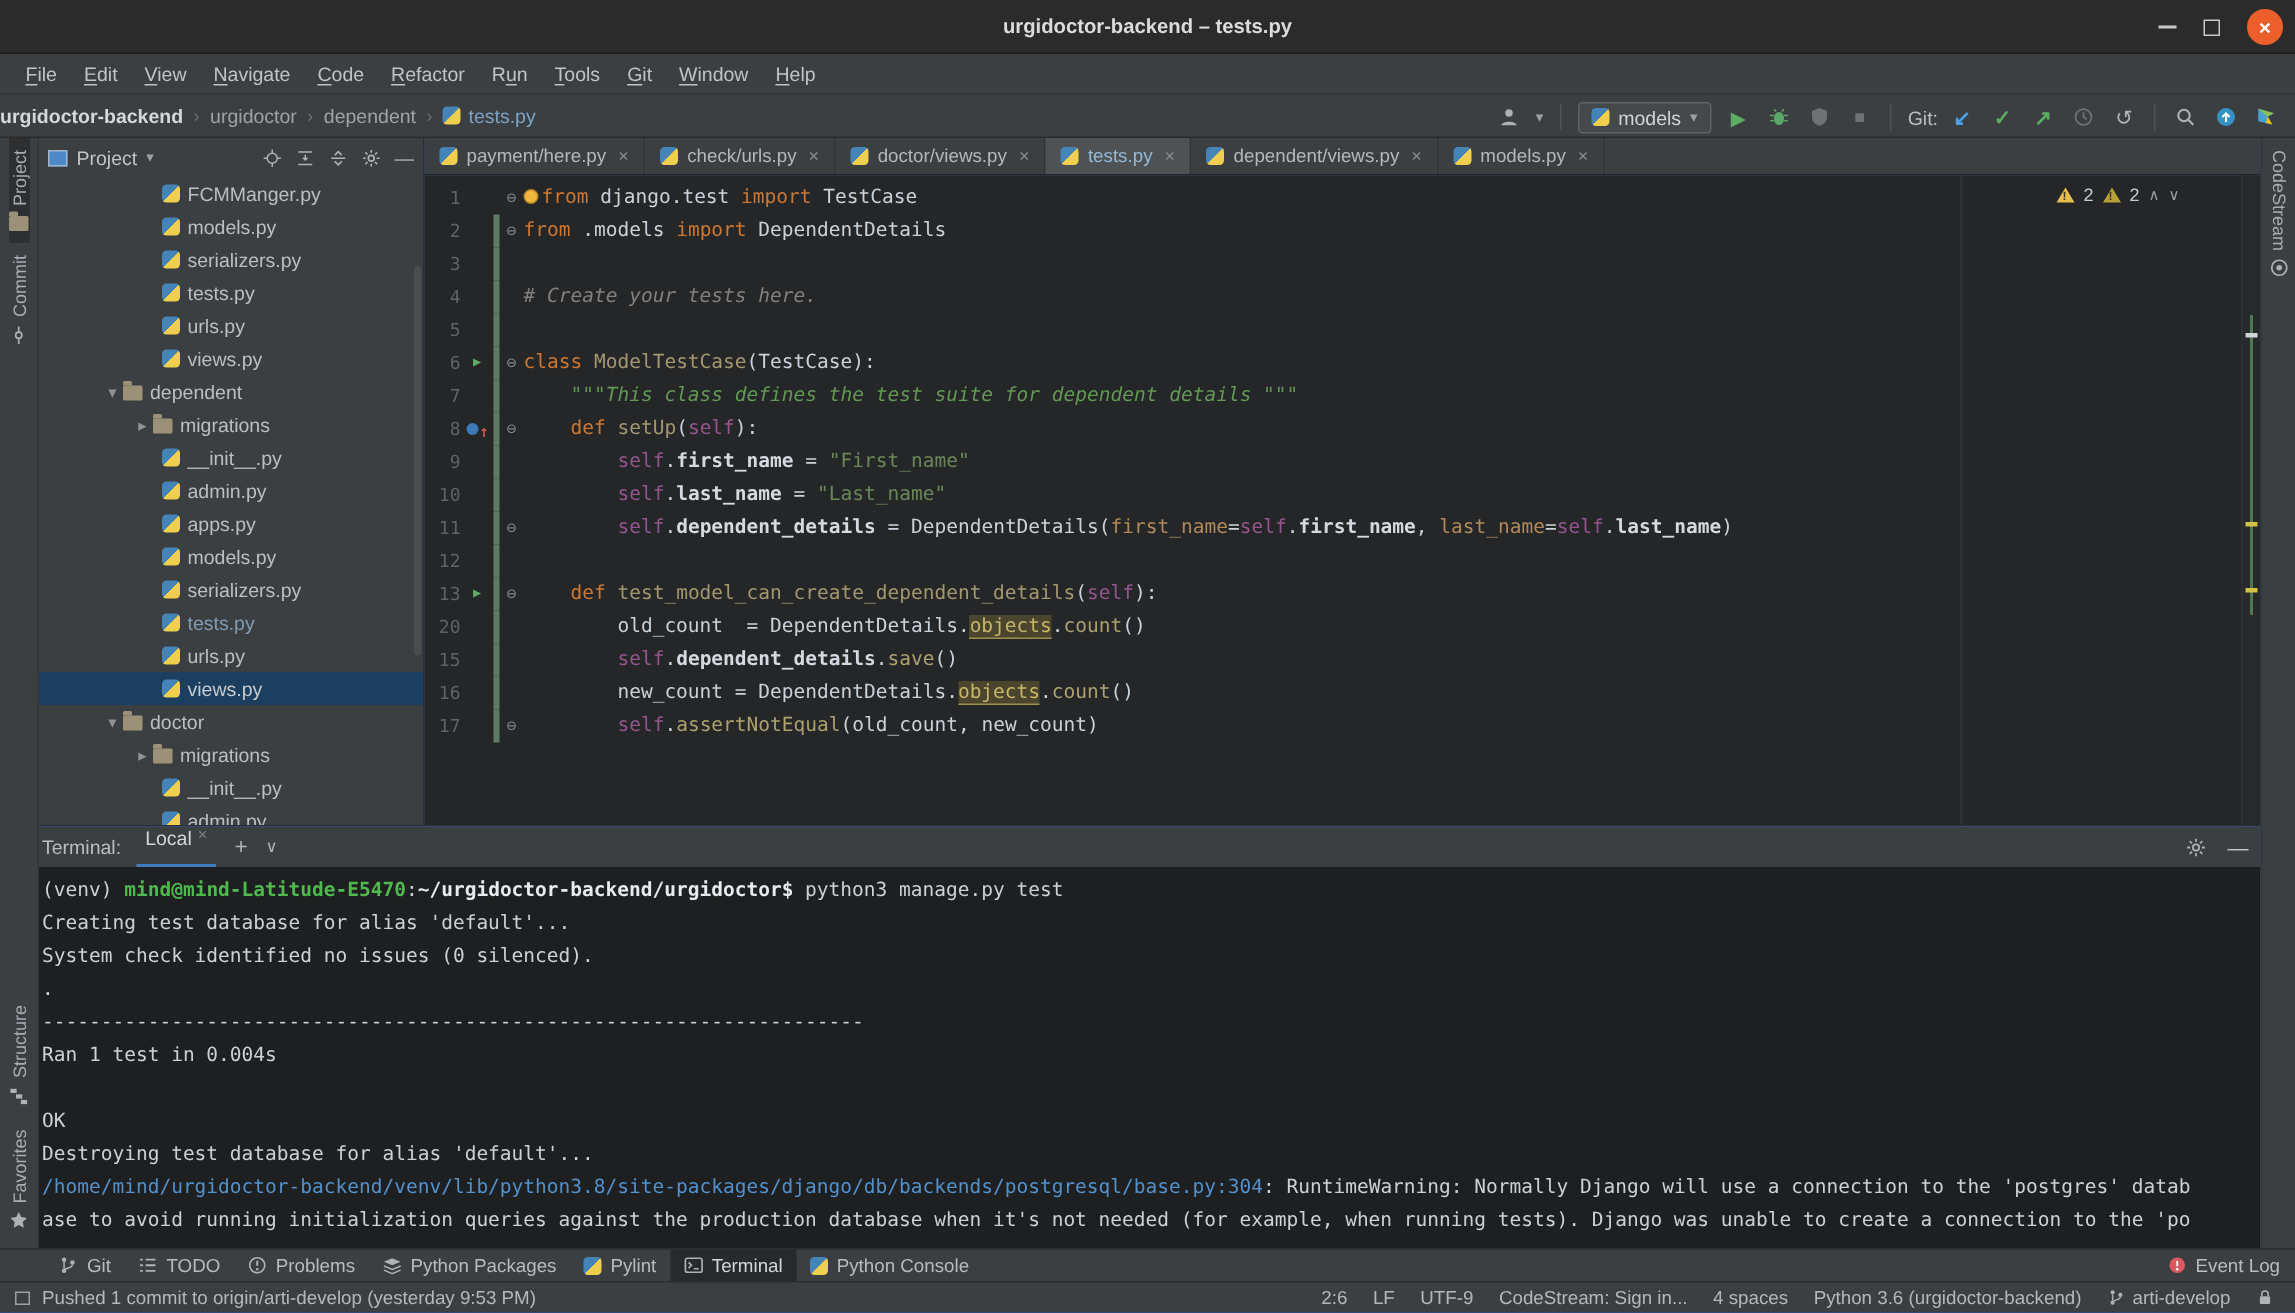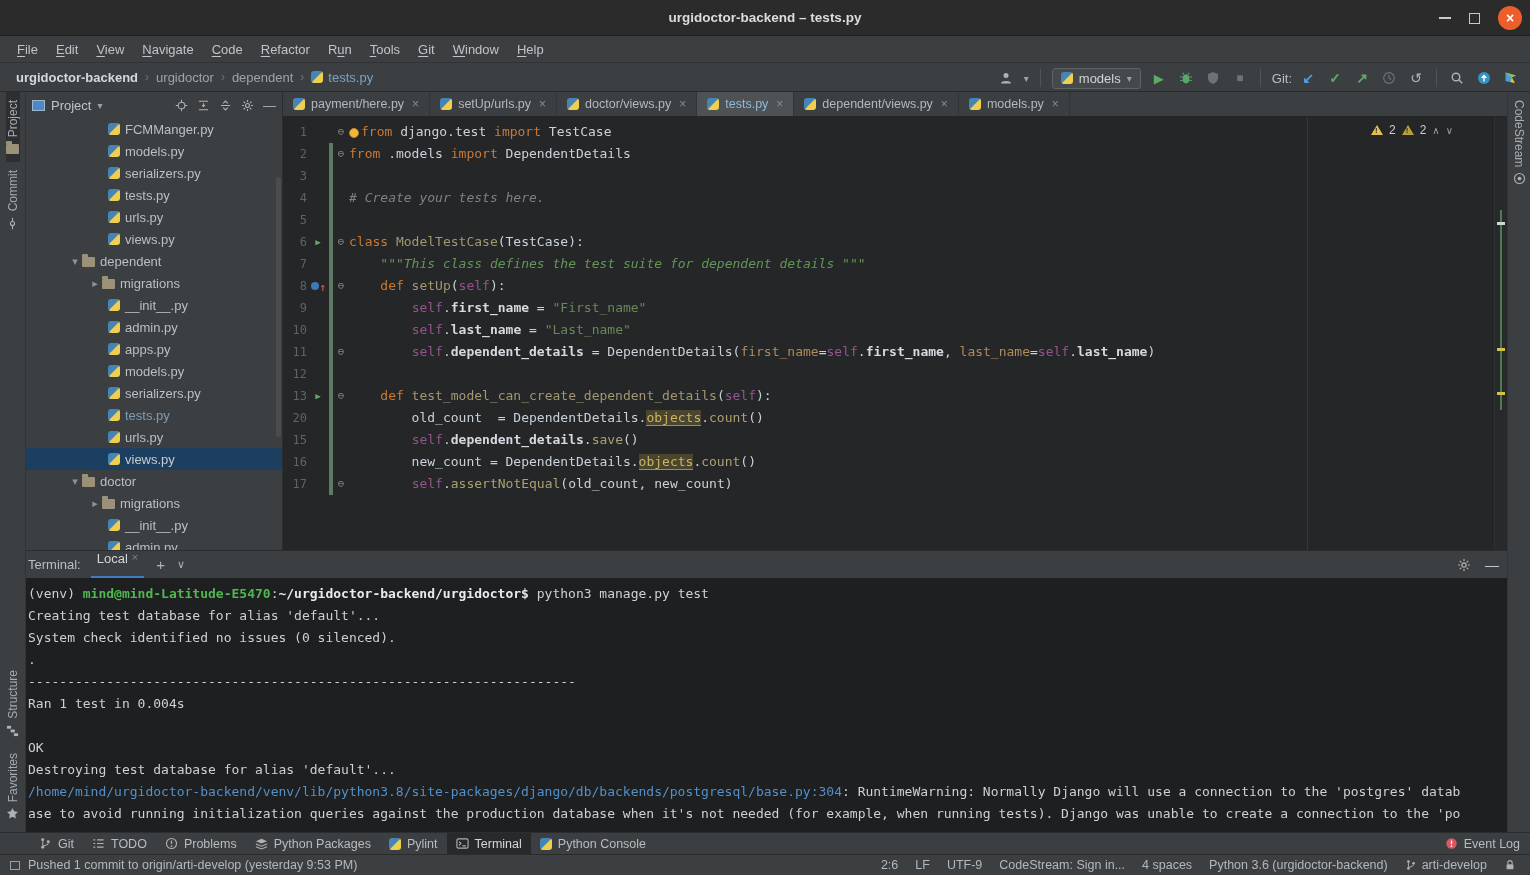--- a/index.html
+++ b/index.html
@@ -15,21 +15,21 @@
   .win-restore{width:11px;height:11px;border:1.5px solid #c9c9c9;position:relative;display:inline-block;}
   .win-close{width:24px;height:24px;border-radius:50%;background:#ec5f2a;color:#fff;display:flex;
     align-items:center;justify-content:center;font-size:14px;font-weight:bold;line-height:1;}
   
   .menubar{height:26px;background:#3c3f41;display:flex;align-items:center;padding-left:8px;font-size:13px;}
   .menu-item{padding:0 9px;color:#c0c4c8;cursor:default;}
   .menu-item u{text-underline-offset:2px;}
   
   .navbar{height:30px;background:#3c3f41;border-top:1px solid #323232;border-bottom:1px solid #2b2b2b;
     display:flex;align-items:center;position:relative;font-size:13px;}
-  .breadcrumbs{display:flex;align-items:flex-start;padding-left:16px;gap:7px;}
+  .breadcrumbs{display:flex;align-items:flex-start;gap:7px;}
   .bc-item{color:#9da3a8;}
   .bc-item.bold{color:#d6d9dc;font-weight:bold;}
   .bc-item.current{color:#7ba3c5;display:flex;align-items:center;gap:5px;}
   .bc-sep{color:#6d7278;font-size:12px;}
   .toolbar{position:absolute;right:10px;top:0;height:30px;display:flex;align-items:center;gap:9px;}
   .tb-icon{display:inline-flex;align-items:center;justify-content:center;width:18px;height:18px;
     font-size:14px;color:#afb4b8;}
   .tb-icon svg{width:14px;height:14px;}
   .tb-icon.run{color:#5cad63;font-size:13px;}
   .tb-icon.green{color:#5cad63;font-weight:bold;}
@@ -430,21 +430,21 @@
 
         <div class="editor-col">
           <div class="tabs" id="tabs">
               <div class="tab">
                 <span class="pyicon"></span>
                 <span>payment/here.py</span>
                 <span class="tclose">×</span>
               </div>
               <div class="tab">
                 <span class="pyicon"></span>
-                <span>setUp/urls.py</span>
+                <span>check/urls.py</span>
                 <span class="tclose">×</span>
               </div>
               <div class="tab">
                 <span class="pyicon"></span>
                 <span>doctor/views.py</span>
                 <span class="tclose">×</span>
               </div>
               <div class="tab active">
                 <span class="pyicon"></span>
                 <span>tests.py</span>

